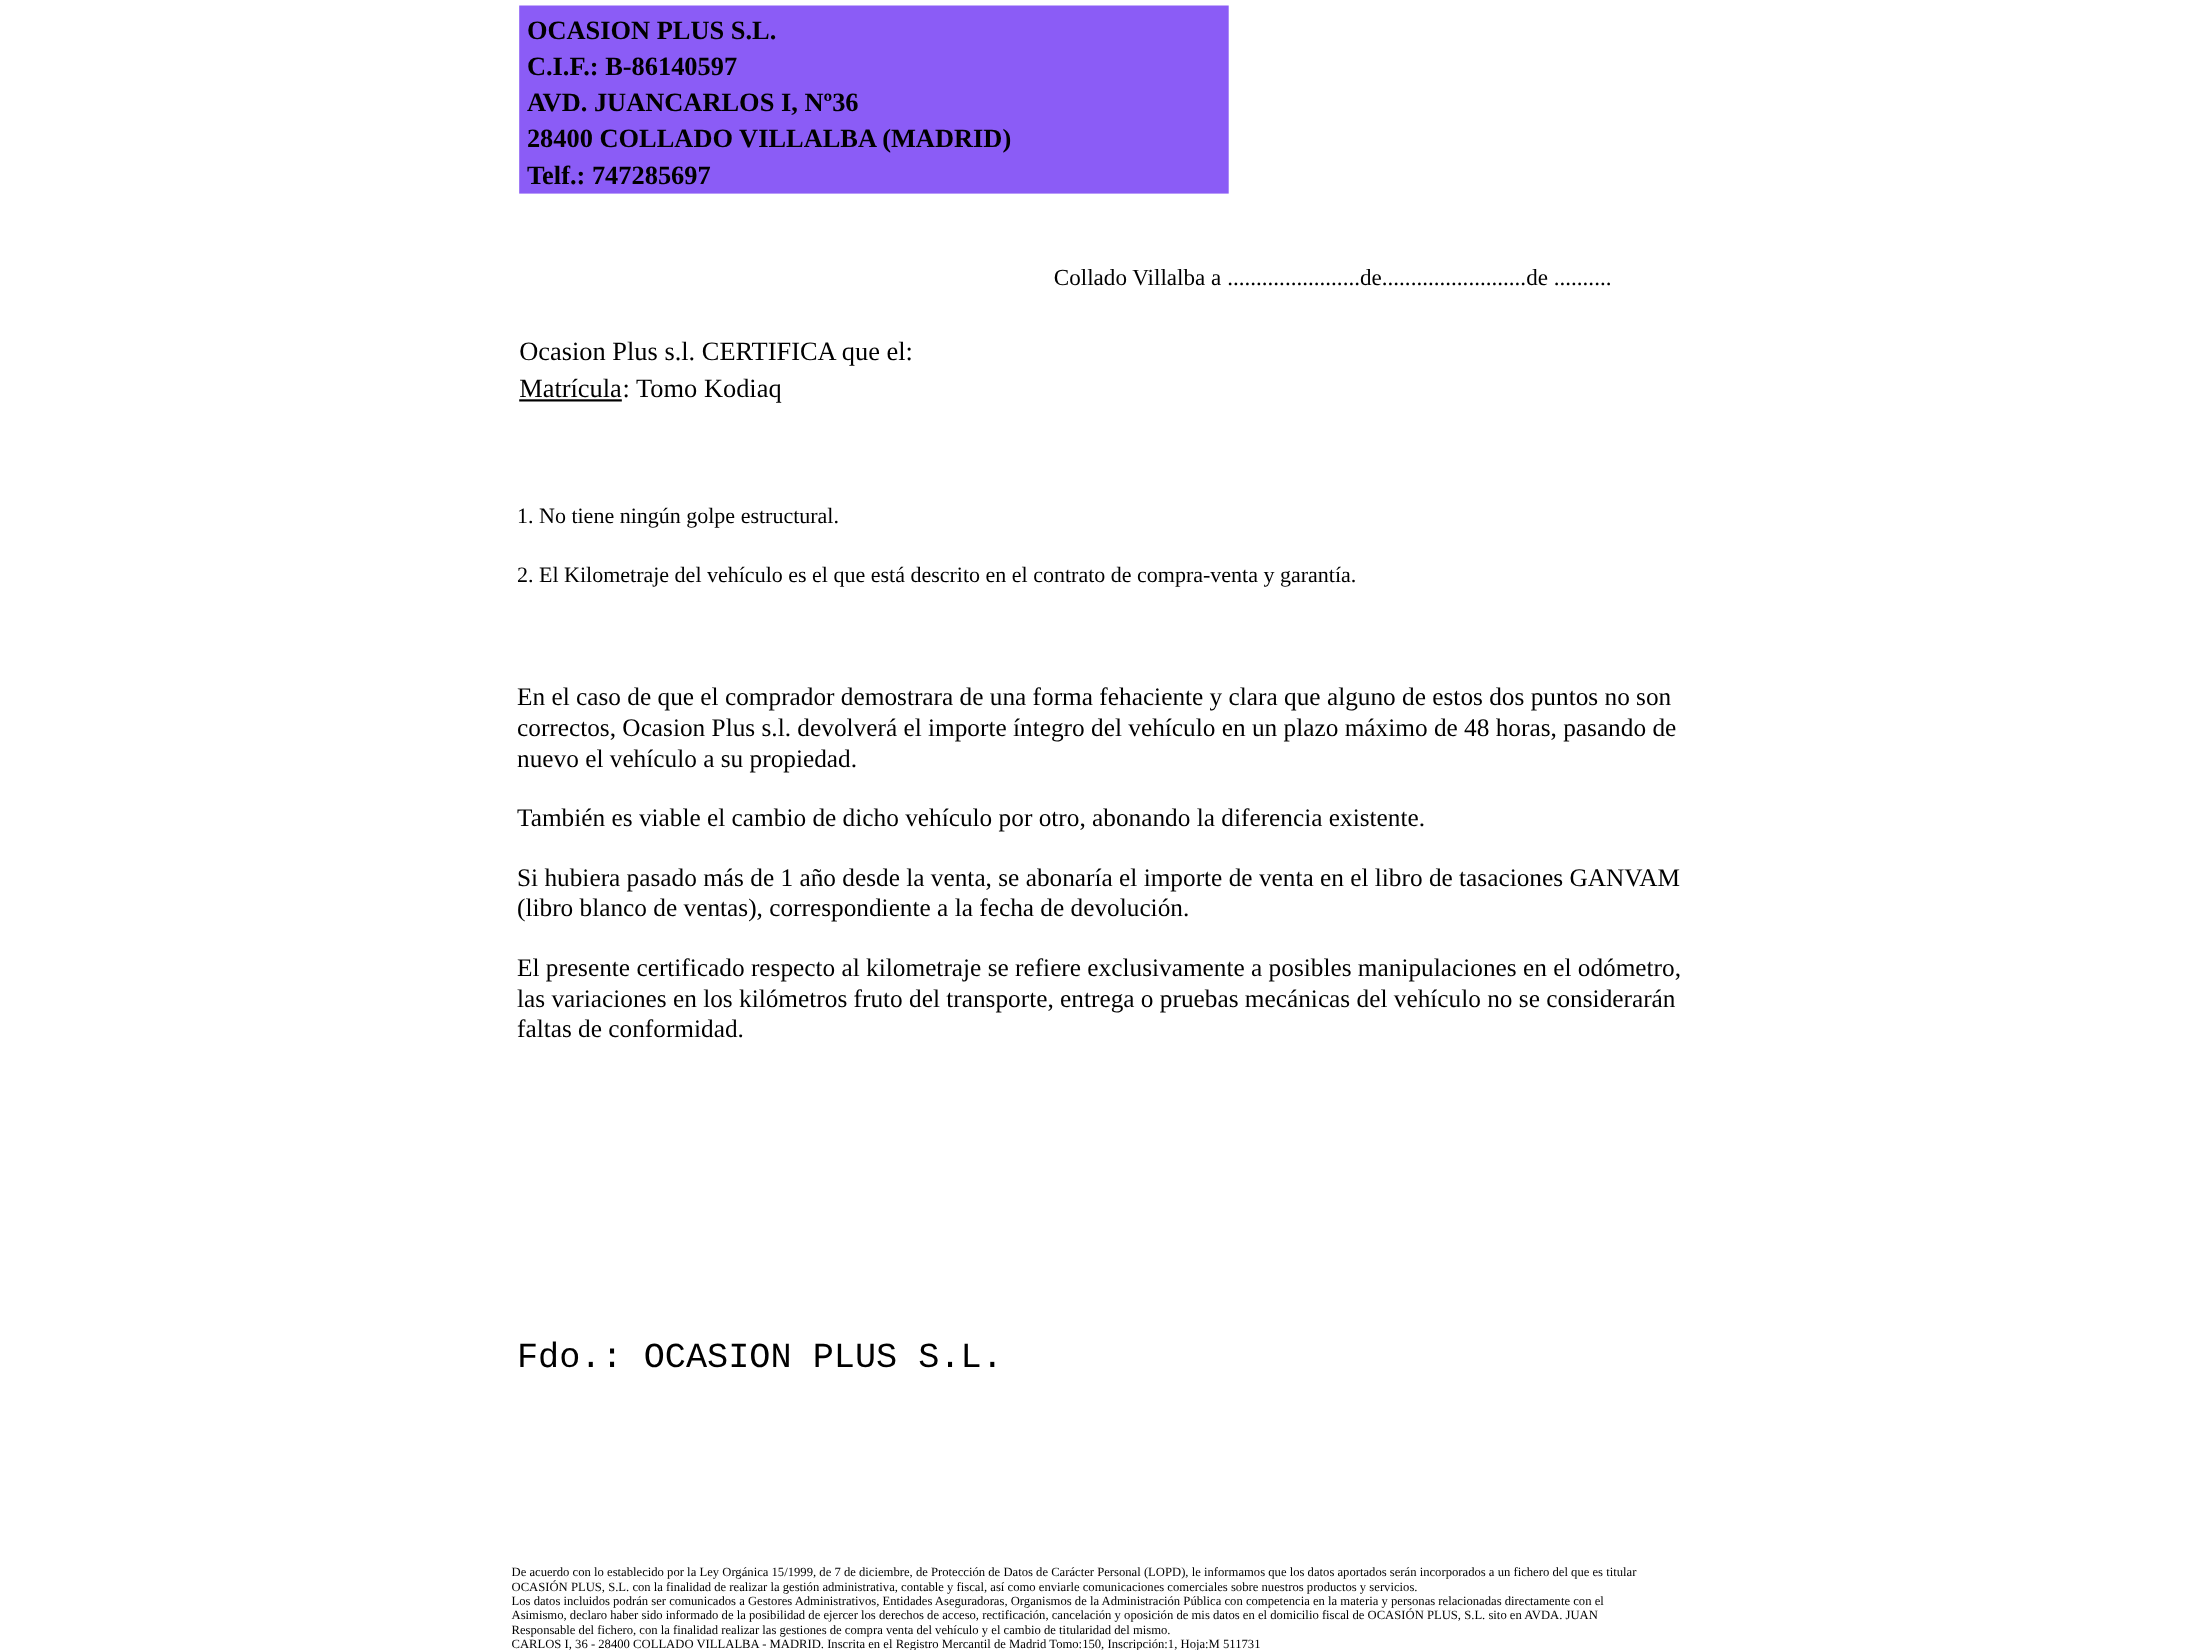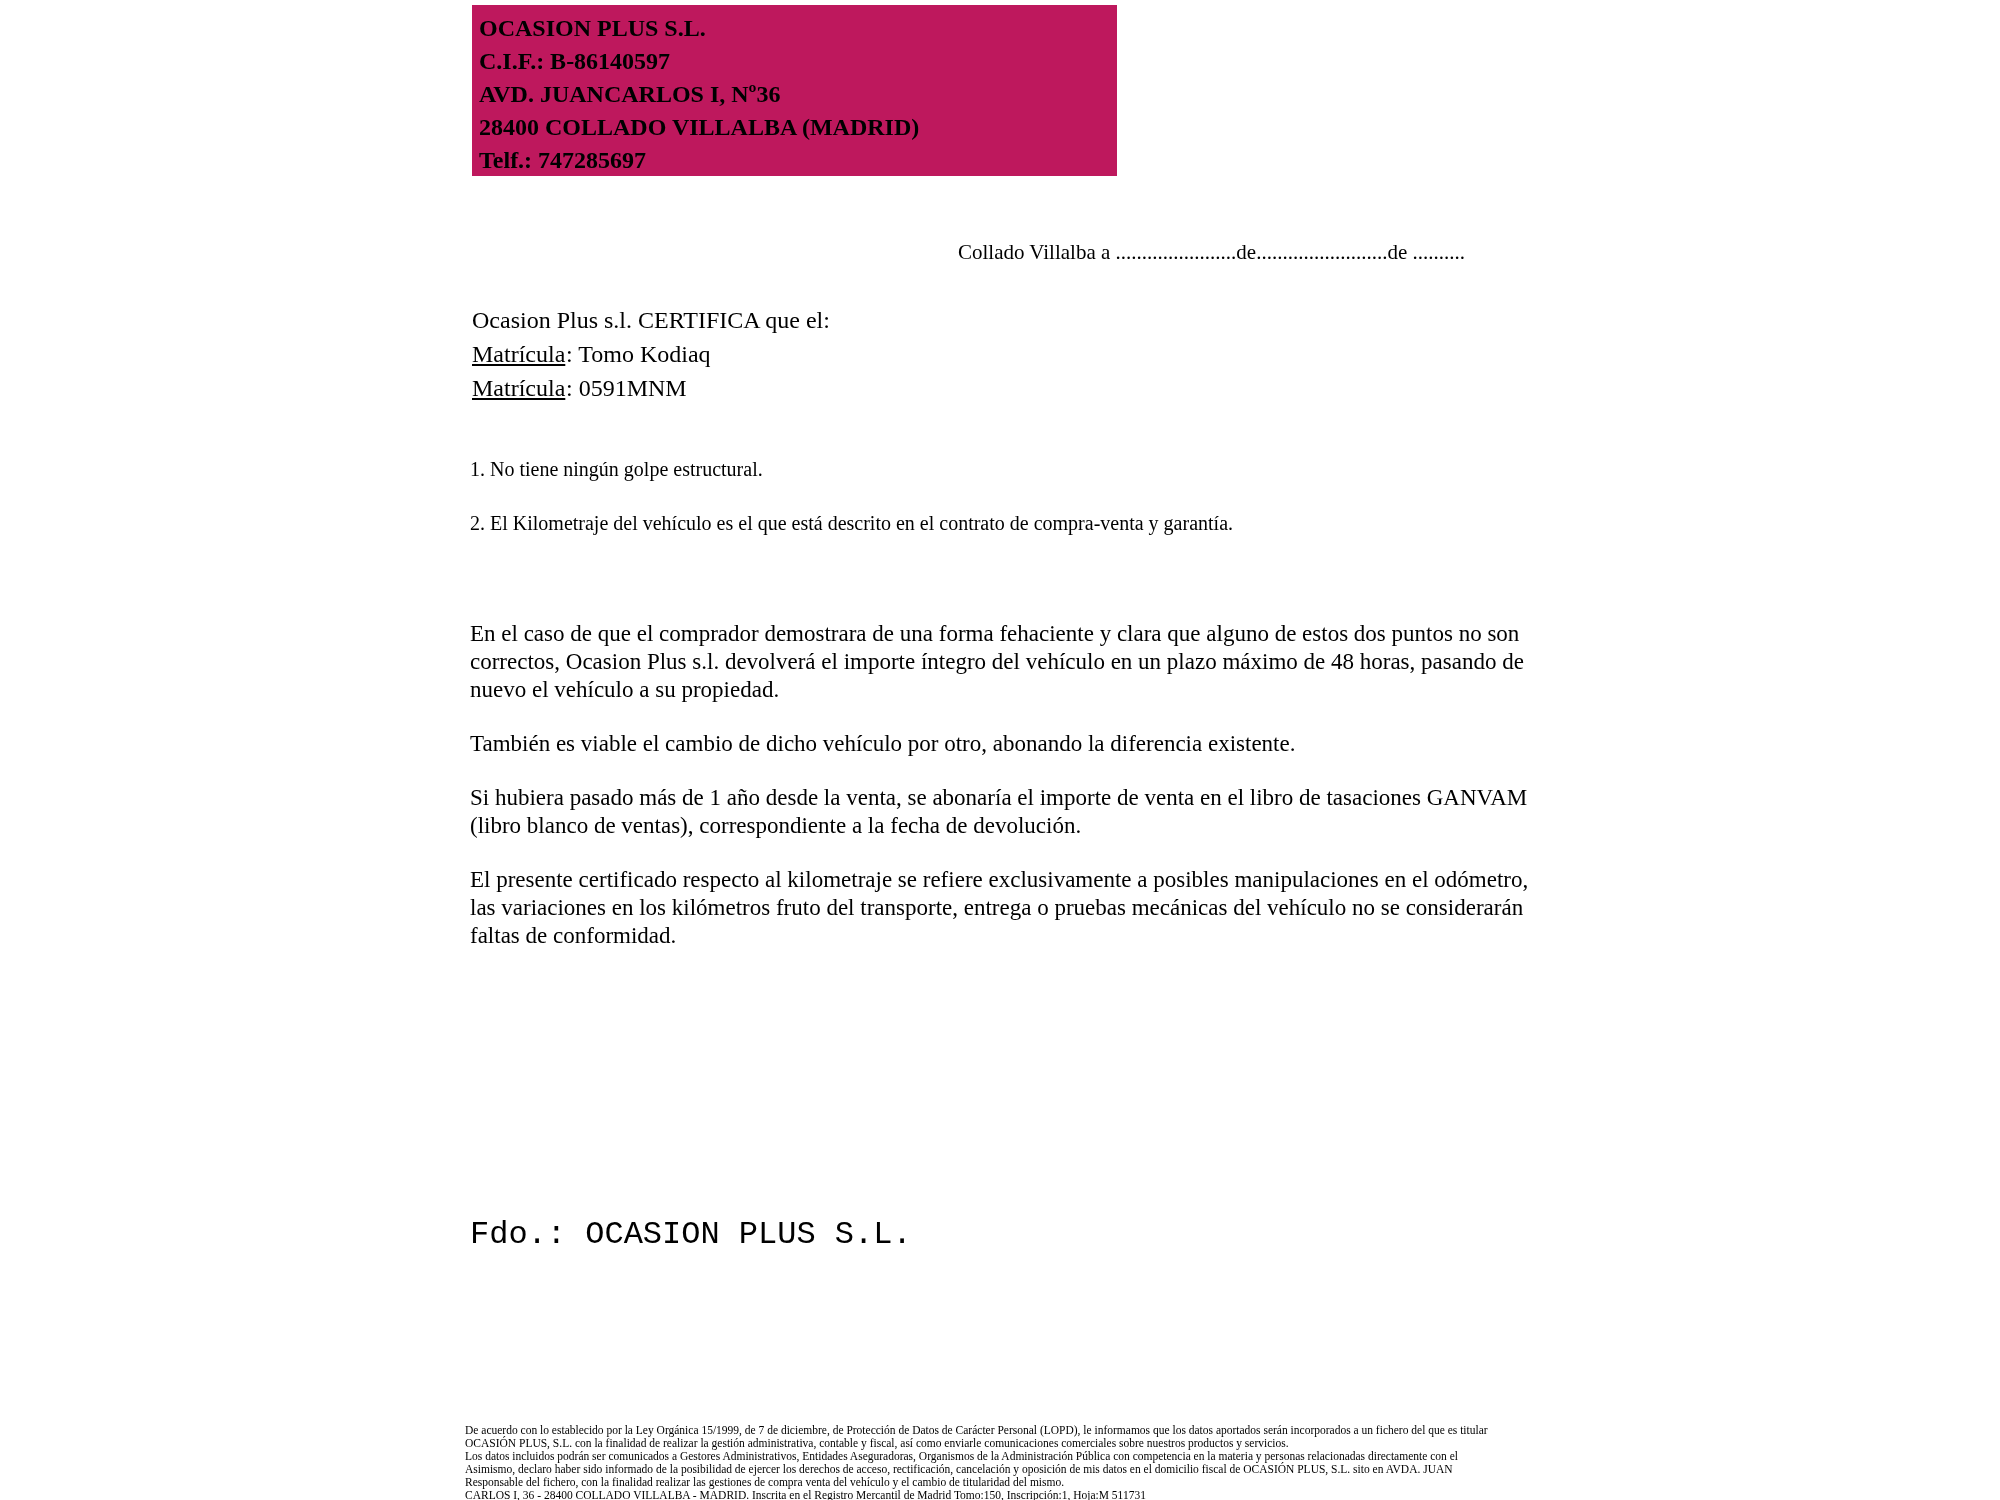--- a/index.html
+++ b/index.html
@@ -101,37 +101,34 @@
     font-size: 11.5px;
     line-height: 12.9px;
   }
   .footer .fline { white-space: nowrap; }
 </style>
 </head>
 <body>
 
 <div class="page">
 
-  <div class="header-box" style="background-color: #be185d;">
+  <div class="header-box" style="background-color: #8b5cf6;">
     <div class="hline">OCASION PLUS S.L.</div>
     <div class="hline">C.I.F.: B-86140597</div>
     <div class="hline">AVD. JUANCARLOS I, Nº36</div>
     <div class="hline">28400 COLLADO VILLALBA (MADRID)</div>
     <div class="hline">Telf.: 747285697</div>
   </div>
 
   <div class="date-line">Collado Villalba a .......................de.........................de ..........</div>
 
   <div class="certify">
     <div>Ocasion Plus s.l. CERTIFICA que el:</div>
     <div class="field-row">
       <span class="field-label"><span class="u">Matrícula</span></span><span>: Tomo Kodiaq</span>
-    </div>
-    <div class="field-row">
-      <span class="field-label"><span class="u">Matrícula</span></span><span>: 0591MNM</span>
     </div>
   </div>
 
   <div class="point point-1">1. No tiene ningún golpe estructural.</div>
   <div class="point point-2">2. El Kilometraje del vehículo es el que está descrito en el contrato de compra-venta y garantía.</div>
 
   <div class="paragraphs">
     <p>En el caso de que el comprador demostrara de una forma fehaciente y clara que alguno de estos dos puntos no son correctos, Ocasion Plus s.l. devolverá el importe íntegro del vehículo en un plazo máximo de 48 horas, pasando de nuevo el vehículo a su propiedad.</p>
     <p>También es viable el cambio de dicho vehículo por otro, abonando la diferencia existente.</p>
     <p>Si hubiera pasado más de 1 año desde la venta, se abonaría el importe de venta en el libro de tasaciones GANVAM (libro blanco de ventas), correspondiente a la fecha de devolución.</p>

